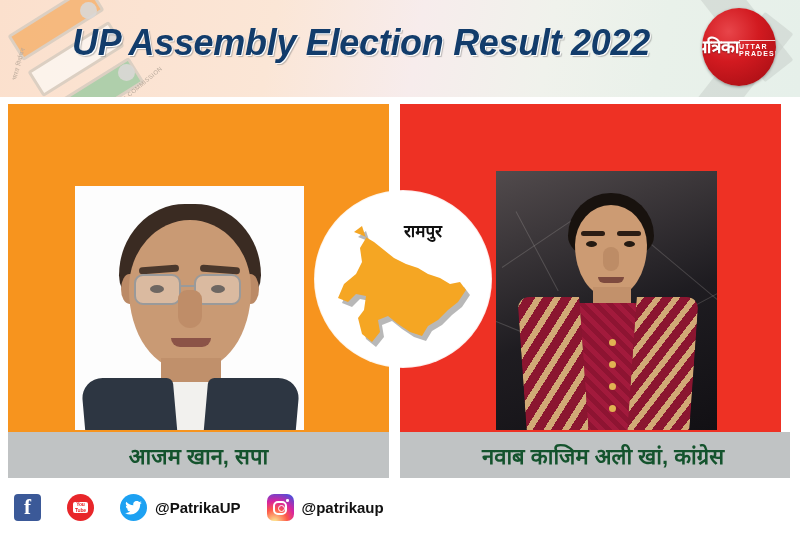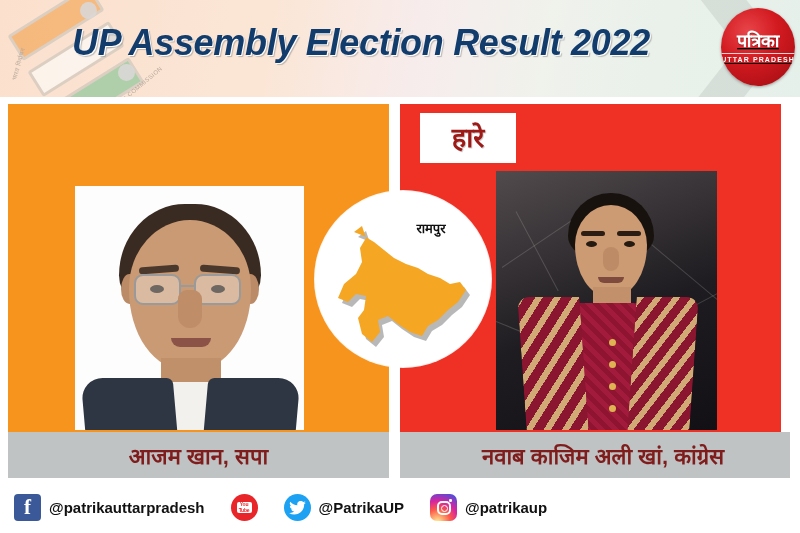--- a/index.html
+++ b/index.html
@@ -75,29 +75,28 @@
     font-size: 36px; font-weight: bold;
     font-style: italic;
     letter-spacing: -0.3px;
     color: #123c6b;
     text-shadow: 1px 1px 0 #ffffff, 2px 2px 1px rgba(120,120,120,.45);
     padding-right: 78px;
   }
 
   
   #logo {
-    position: absolute; right: 5px; top: 8px;
+    position: absolute; right: 24px; top: 8px;
     width: 74px; height: 78px;
     border-radius: 50%;
     background: radial-gradient(circle at 36% 30%, #e8454a 0%, #d21a20 42%, #9f0c12 100%);
     box-shadow: 0 1px 3px rgba(0,0,0,.35);
-    display: flex; flex-direction: column;
+    display: flex; flex-direction: row;
     align-items: center; justify-content: center;
     overflow: hidden;
-    text-decoration: underline;
   }
   #logo .l-main {
     color: #fff; font-size: 18px; font-weight: bold;
     line-height: 1; letter-spacing: -.5px;
     text-shadow: 0 1px 1px rgba(0,0,0,.35);
   }
   #logo .l-sub {
     color: #fff; font-size: 7px; font-weight: bold;
     letter-spacing: 1.1px; margin-top: 3px;
     border-top: 1px solid rgba(255,255,255,.8);
@@ -221,36 +220,36 @@
   #map-circle {
     position: absolute; left: 315px; top: 191px;
     width: 176px; height: 176px;
     border-radius: 50%;
     background: #ffffff;
     z-index: 5;
     box-shadow: 0 0 0 1px rgba(255,255,255,.9);
   }
   #map-svg { position: absolute; left: 14px; top: 30px; }
   #map-label {
-    position: absolute; left: 8px; top: 28px; width: 176px;
+    position: absolute; left: 0; top: 28px; width: 176px;
     text-align: center; padding-left: 40px;
-    font-size: 13px; font-weight: bold; color: #101010;
+    font-size: 17px; font-weight: bold; color: #101010;
     font-family: "Liberation Sans", "DejaVu Sans", sans-serif;
   }
 
   
   .caption {
     position: absolute; top: 432px; height: 46px;
     background: #c0c3c4;
     display: flex; align-items: center; justify-content: center;
   }
   #caption-left  { left: 8px;  width: 381px; }
   #caption-right { left: 400px; width: 390px; padding-left: 16px; }
   .caption span {
-    font-size: 22px; font-weight: bold; color: #7f1d1d;
+    font-size: 22px; font-weight: bold; color: #14532d;
     font-family: "Liberation Sans", "DejaVu Sans", sans-serif;
   }
 
   
   #footer {
     position: absolute; left: 0; top: 482px;
     width: 800px; height: 51px;
     background: #ffffff;
     display: flex; align-items: center;
     padding: 0 14px;
@@ -353,23 +352,20 @@
       <div class="pl-nose"></div>
       <div class="pl-mouth"></div>
       <div class="pl-neck"></div>
       <div class="pl-kurta"></div>
       <div class="pl-jacket l"></div>
       <div class="pl-jacket r"></div>
     </div>
   </div>
 
   <div id="panel-right">
-    <div class="badge" id="badge-lose">
-      <span>हारे</span>
-    </div>
 
     <div class="photo-frame" id="photo-right">
       <div class="p-bg-right">
         <div class="facet" style="left:6px;  top:96px;  width:130px; transform:rotate(-34deg);"></div>
         <div class="facet" style="left:0px;  top:150px; width:120px; transform:rotate(22deg);"></div>
         <div class="facet" style="left:140px;top:60px;  width:110px; transform:rotate(40deg);"></div>
         <div class="facet" style="left:150px;top:160px; width:110px; transform:rotate(-28deg);"></div>
         <div class="facet" style="left:20px; top:40px;  width:90px;  transform:rotate(62deg);"></div>
       </div>
       <div class="pr-hair"></div>
@@ -413,21 +409,20 @@
     <span>आजम खान, सपा</span>
   </div>
   <div class="caption" id="caption-right">
     <span>नवाब काजिम अली खां, कांग्रेस</span>
   </div>
 
   <div id="footer">
 
     <div class="social">
       <div class="ico fb">f</div>
-      <div class="txt">@patrikauttarpradesh</div>
     </div>
 
     <div class="social">
       <div class="ico yt">
         <div class="yt-in">
             <span>You</span>
             <span>Tube</span>
           </div>
       </div>
     </div>

